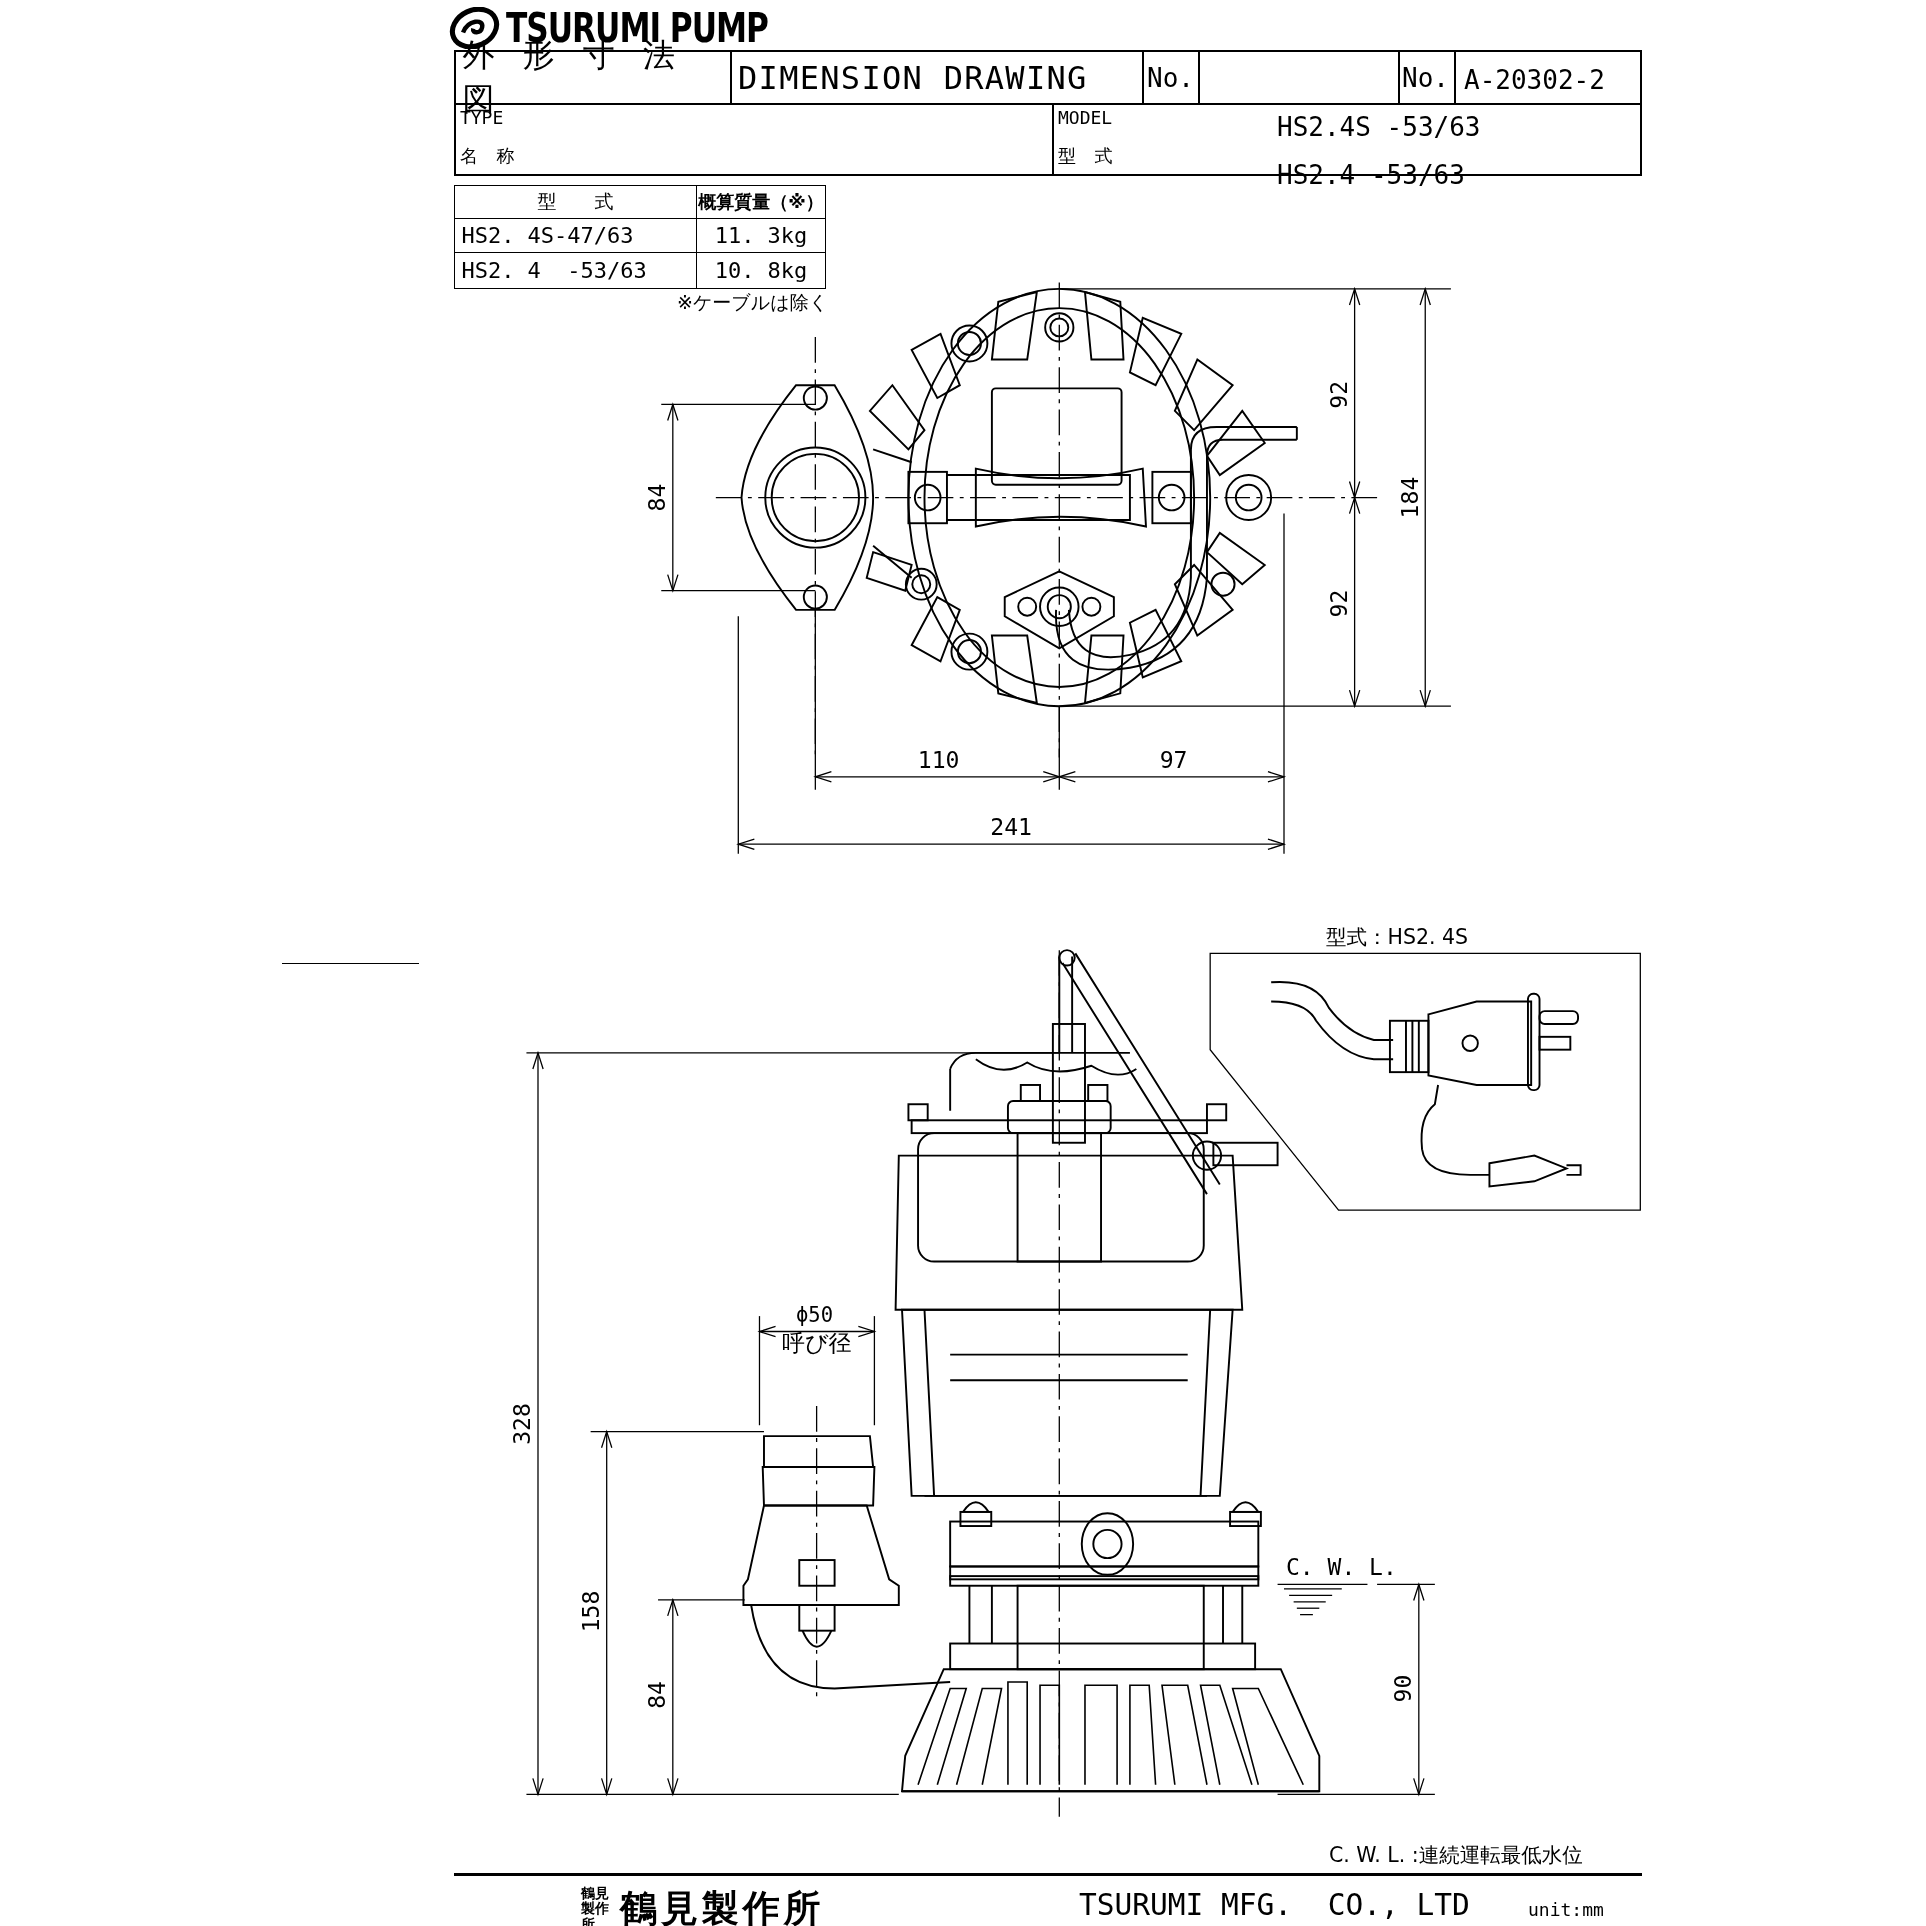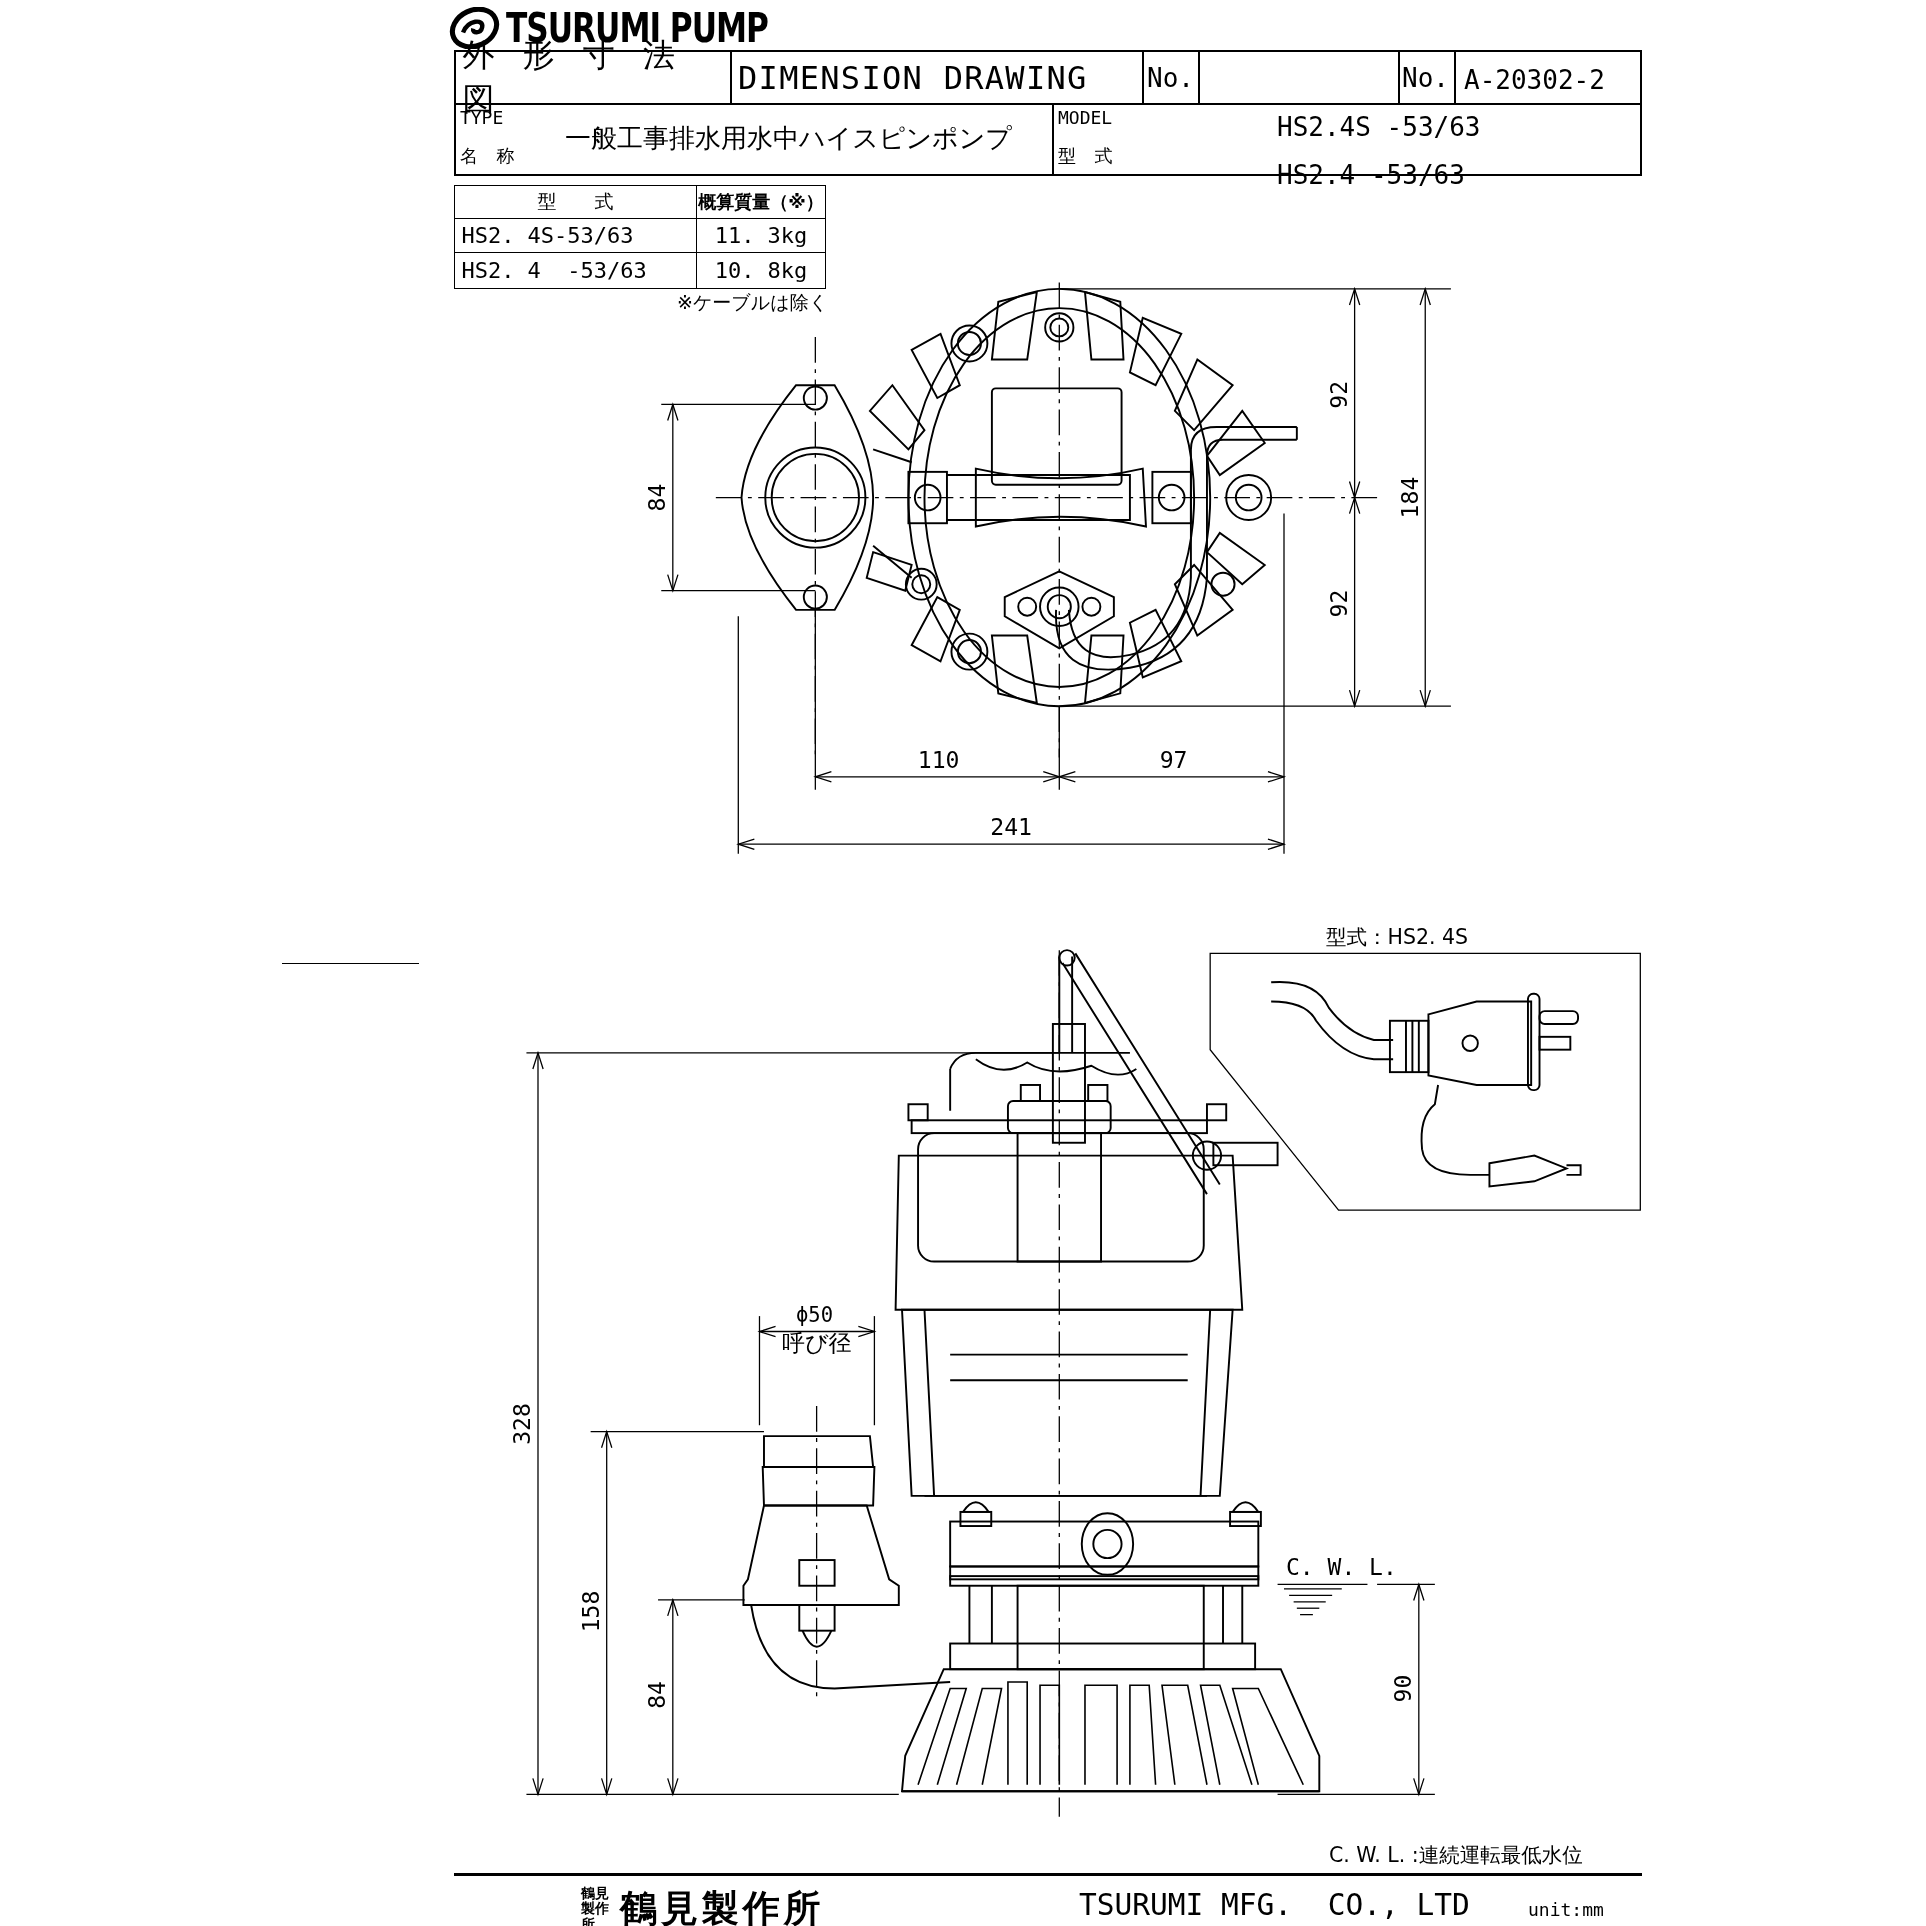--- a/index.html
+++ b/index.html
@@ -47,35 +47,34 @@
 
   <div class="cell t-big cjk" style="left:6.4px;top:0;width:267px;height:51px;letter-spacing:9px;">外 形 寸 法 図</div>
   <div class="cell t-big" style="left:282px;top:0;width:403px;height:51px;">DIMENSION DRAWING</div>
   <div class="cell t-mid" style="left:691px;top:0;width:51px;height:51px;">No.</div>
   <div class="cell t-mid" style="left:748px;top:0;width:193px;height:51px;"></div>
   <div class="cell t-mid" style="left:946px;top:0;width:51px;height:51px;">No.</div>
   <div class="cell t-mid" style="left:1008px;top:0;width:173px;height:55px;">A-20302-2</div>
 
   <div class="cell t-small" style="left:3.9px;top:54px;height:22px;">TYPE</div>
   <div class="cell t-small cjk" style="left:3.9px;top:91px;height:26px;letter-spacing:6.4px;">名 称</div>
-  <div class="cell cjk" style="left:109px;top:64px;height:45px;font-size:26px;">一般工事排水用水中ハイスピンポンプ</div>
 
   <div class="cell t-small" style="left:602px;top:54px;height:22px;">MODEL</div>
   <div class="cell t-small cjk" style="left:602px;top:91px;height:26px;letter-spacing:6.4px;">型 式</div>
   <div class="cell" style="left:821px;top:59px;height:32px;font-size:26px;">HS2.4S -53/63</div>
   <div class="cell" style="left:821px;top:87px;height:32px;font-size:26px;margin-top:20px;">HS2.4 -53/63</div>
 </div>
 
 <div class="tb" style="left:454px;top:185px;width:372px;height:104px;border-width:1.9px;">
   <div class="hline" style="left:0;top:32px;width:100%;height:1.3px;"></div>
   <div class="hline" style="left:0;top:66px;width:100%;height:1.3px;"></div>
   <div class="vline" style="left:241px;top:0;height:100%;width:1.3px;"></div>
   <div class="cell cjk" style="left:0;top:0;width:241px;height:32px;justify-content:center;font-size:19px;">型　　式</div>
   <div class="cell cjk" style="left:242px;top:0;width:128px;height:32px;justify-content:center;font-size:18px;font-weight:bold;">概算質量（※）</div>
-  <div class="cell" style="left:6.4px;top:33px;width:234px;height:33px;font-size:22px;">HS2. 4S-53/63</div>
+  <div class="cell" style="left:6.4px;top:33px;width:234px;height:33px;font-size:22px;">HS2. 4S-47/63</div>
   <div class="cell" style="left:242px;top:33px;width:128px;height:33px;justify-content:center;font-size:22px;">11. 3kg</div>
   <div class="cell" style="left:6.4px;top:67px;width:234px;height:35px;font-size:22px;white-space:pre;">HS2. 4  -53/63</div>
   <div class="cell" style="left:242px;top:67px;width:128px;height:35px;justify-content:center;font-size:22px;">10. 8kg</div>
 </div>
 <div class="abs cjk" style="left:677px;top:290px;font-size:19px;">※ケーブルは除く</div>
 
 <div class="hline" style="left:282px;top:963px;width:137px;height:1.3px;"></div>
 
 <svg class="abs" style="left:0;top:0;" width="1926" height="1926" viewBox="0 0 3000 3000" fill="none" stroke="#000">
 

